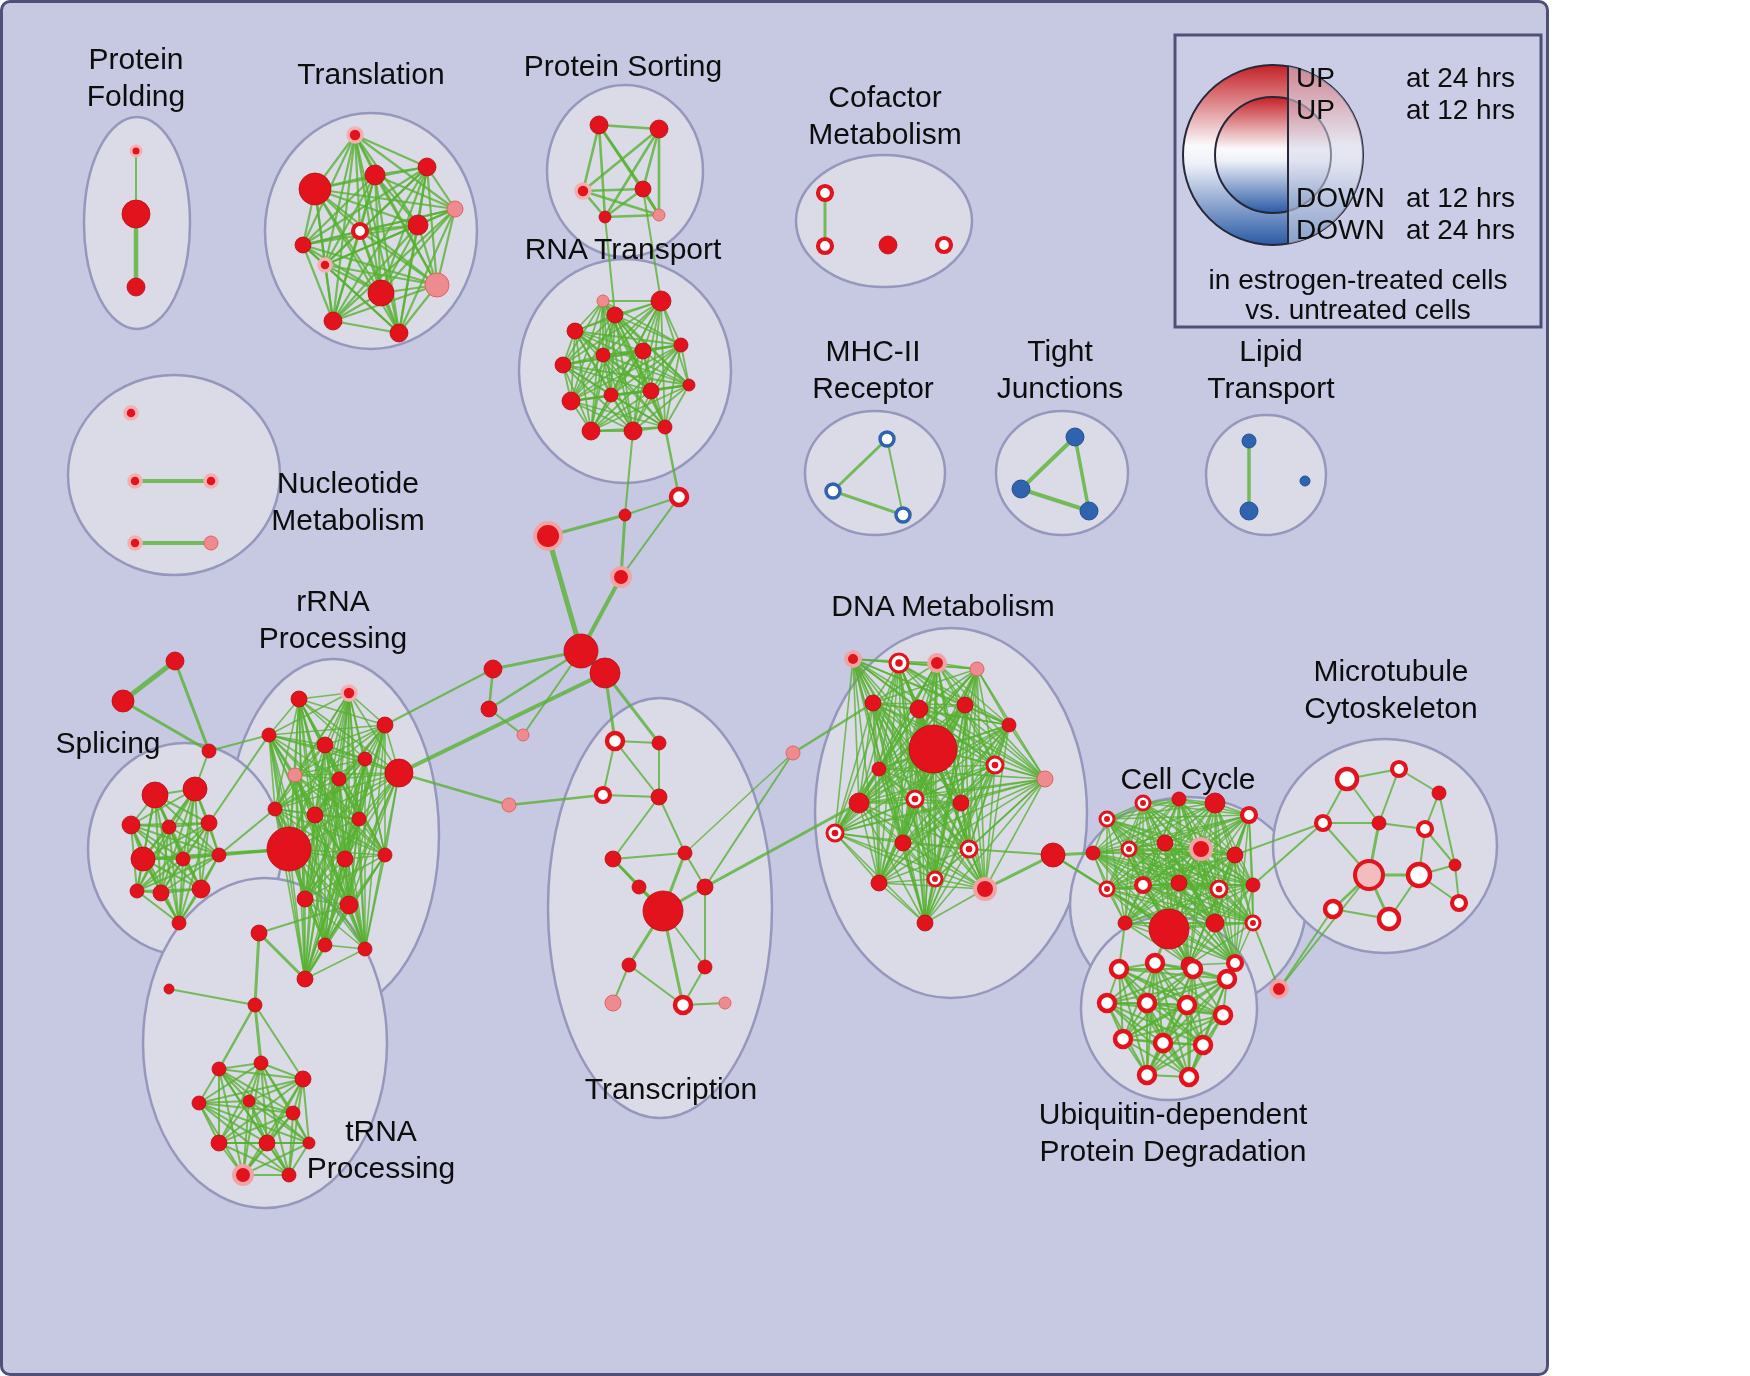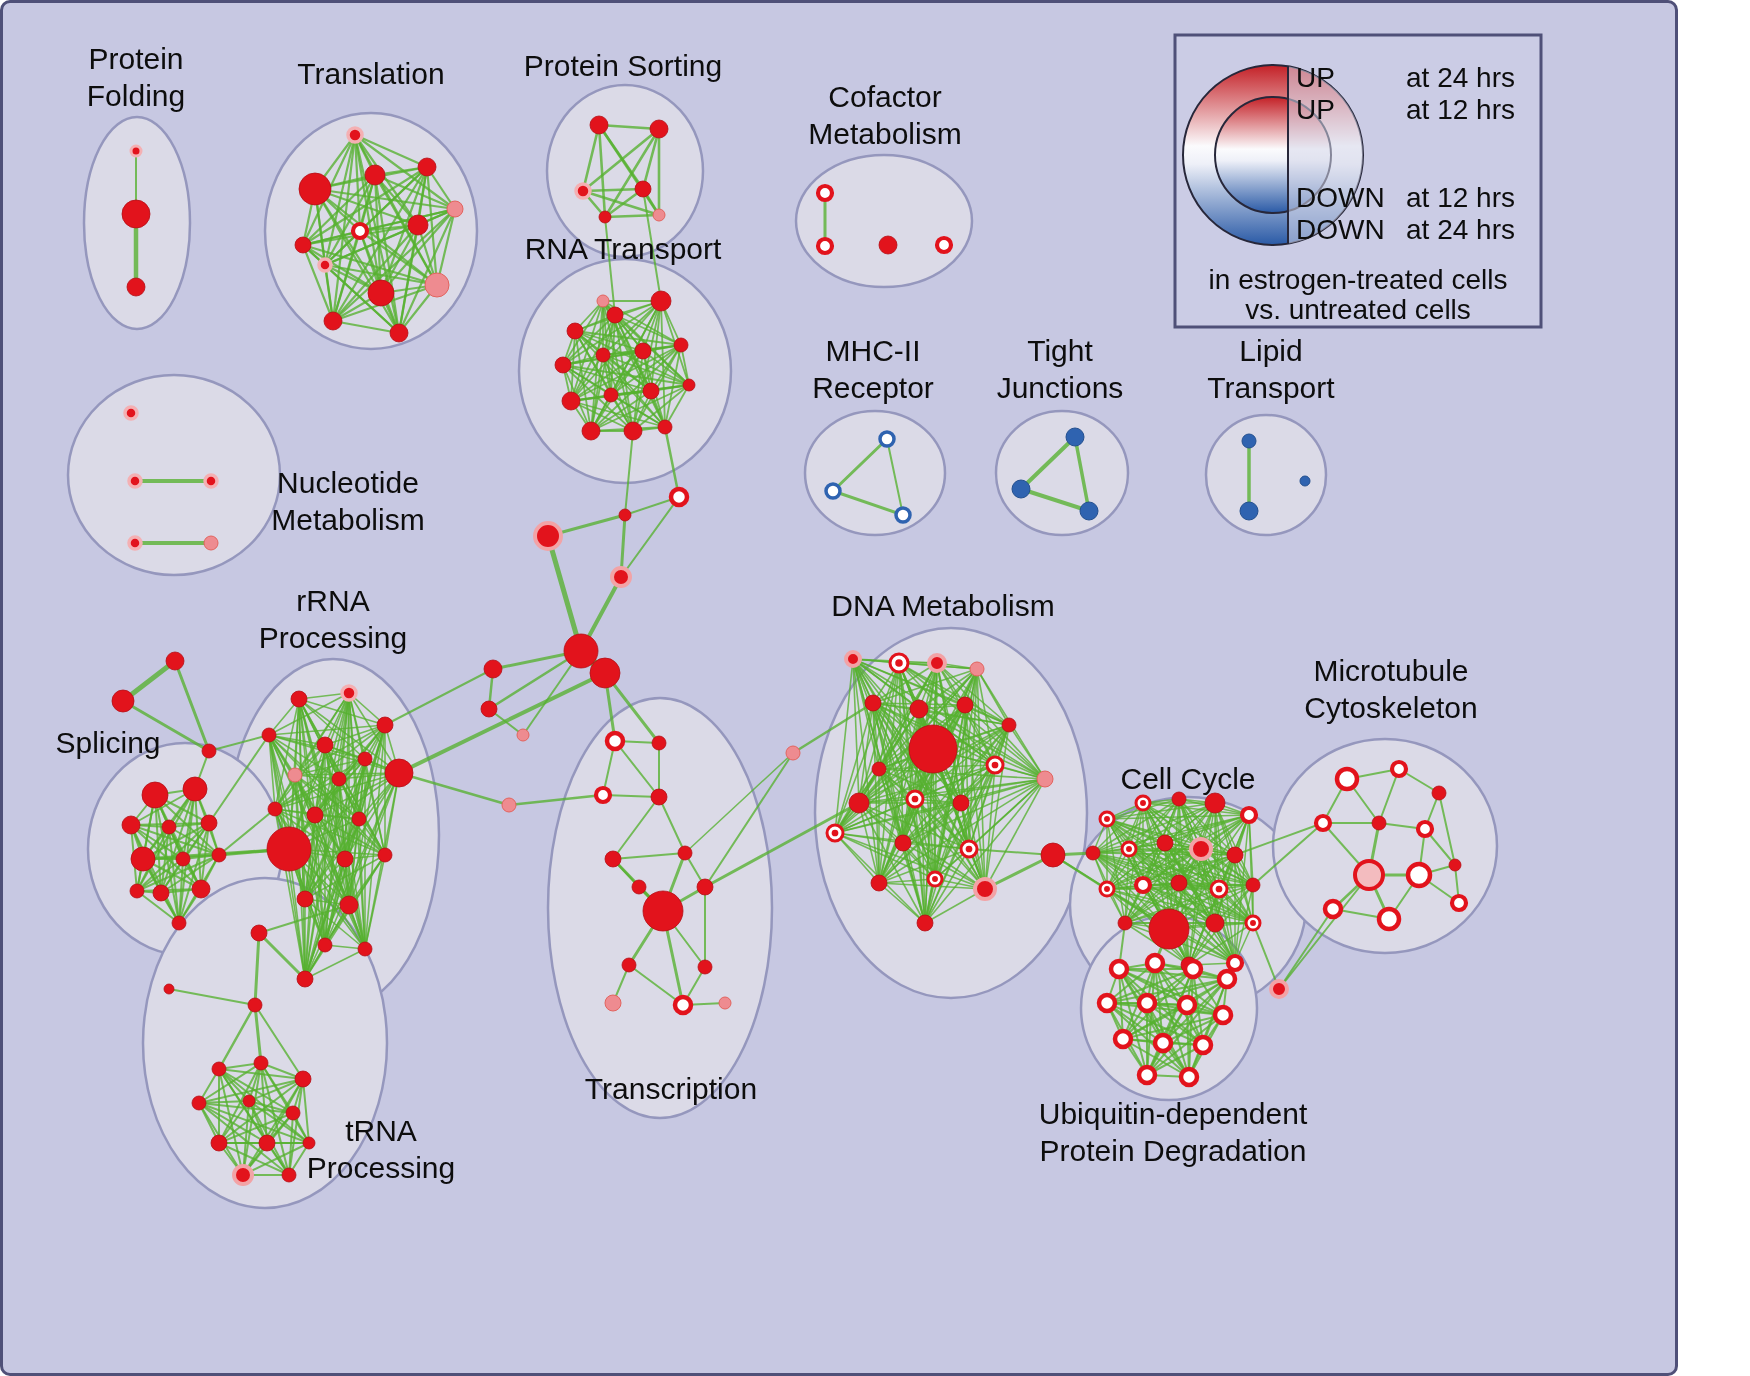--- a/index.html
+++ b/index.html
@@ -1,18 +1,18 @@
 <!DOCTYPE html>
 <html><head>
 <meta charset="utf-8">
 <style>
   html,body{margin:0;padding:0;background:#ffffff;}
   .figure{
     position:relative;
-    width:1678px;height:1376px;
+    width:1549px;height:1376px;
     background:#c7c8e2;
     border:3px solid #4f5078;
     border-radius:10px;
     box-sizing:border-box;
     overflow:hidden;
     font-family:"Liberation Sans",sans-serif;
   }
   svg{position:absolute;left:0;top:0;}
   .cluster{fill:#dbdae7;stroke:#9597bd;stroke-width:2.5px;}
   .edge{stroke:#56b130;stroke-opacity:0.78;stroke-linecap:round;fill:none;}

